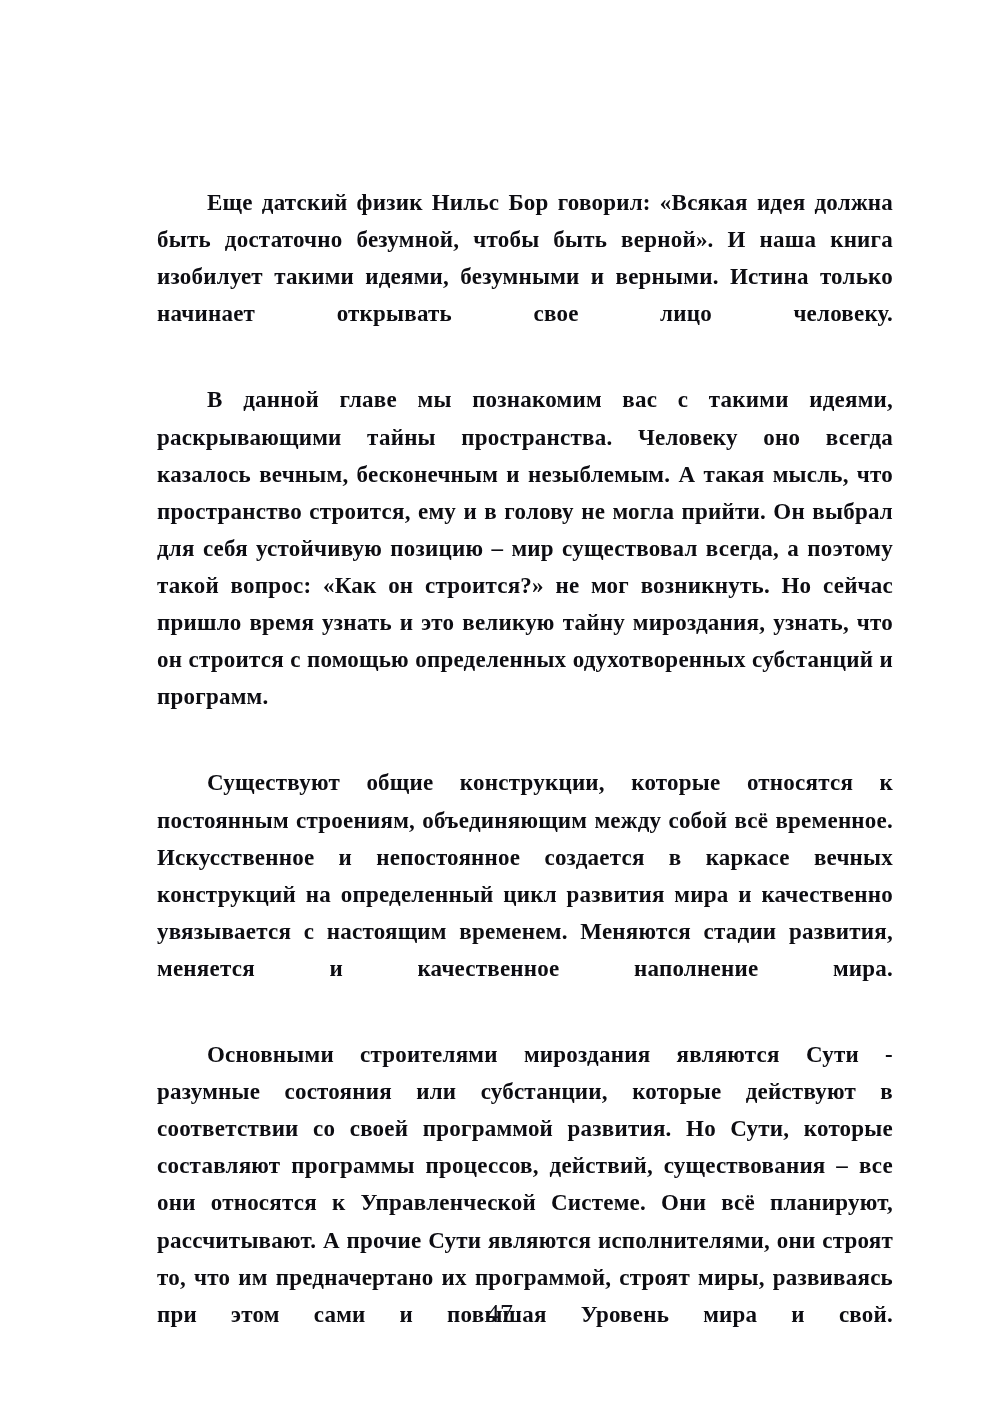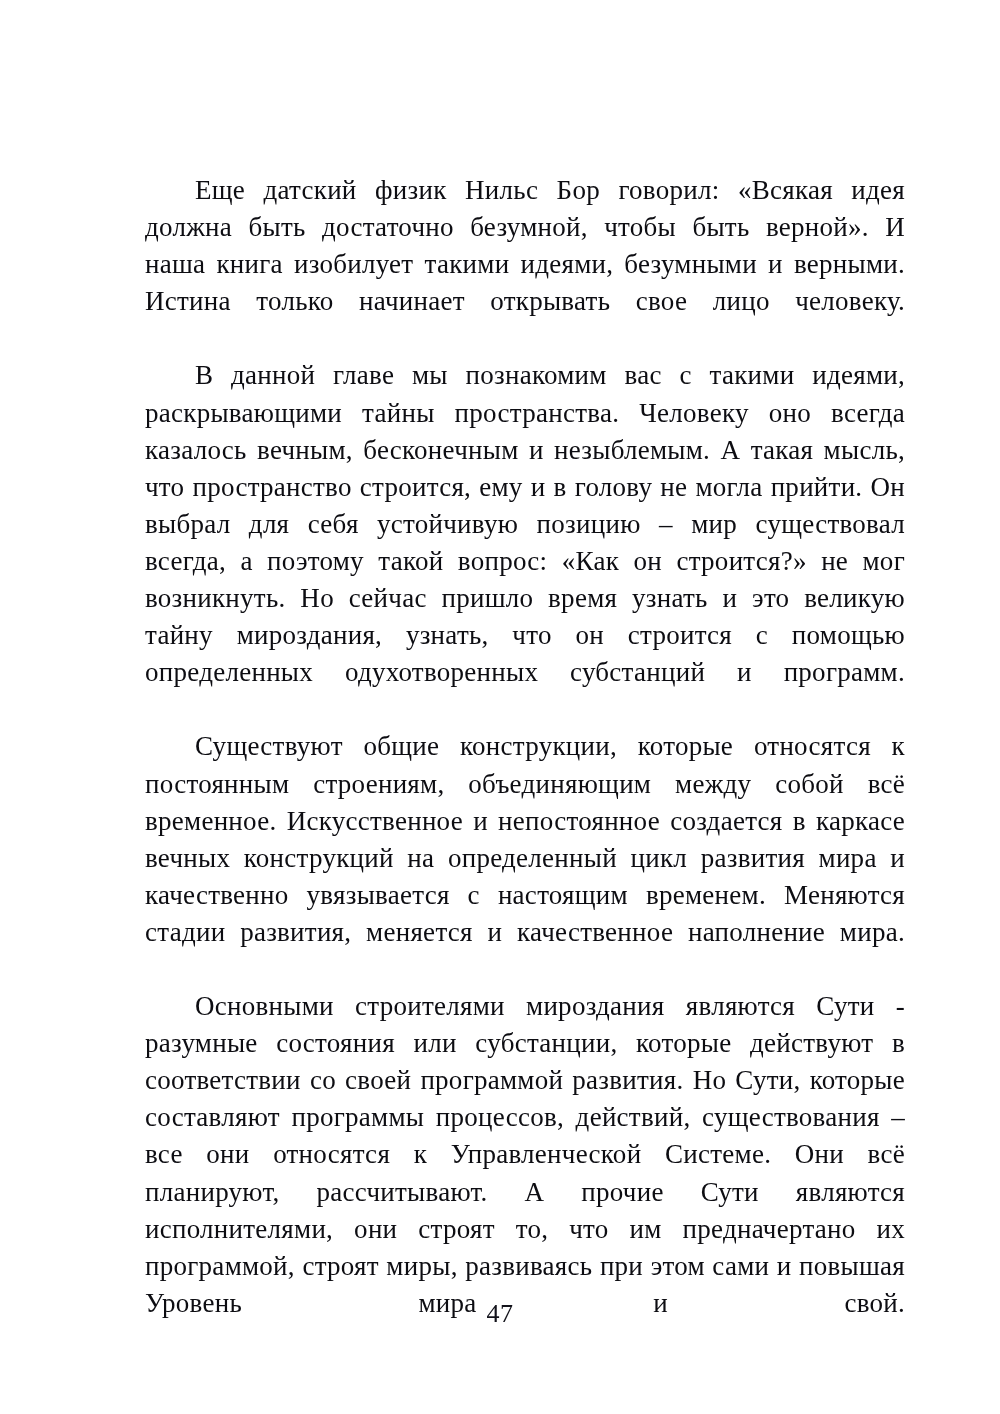--- a/index.html
+++ b/index.html
@@ -27,29 +27,30 @@
 
   
   .text-column {
     position: absolute;
     left: 145px;
     top: 172px;
     width: 760px;
   }
 
   .body-paragraph {
-    margin: 0;
+    margin: 12px;
     text-align: justify;
     text-justify: inter-word;
     text-indent: 50px;
-    font-size: 27px;
+    font-size: 23px;
     line-height: 37.1px;
     letter-spacing: 0.01em;
     word-spacing: 0.01em;
     hyphens: none;
+    font-weight: bold;
   }
 
   
   .body-paragraph::after {
     content: "";
     display: inline-block;
     width: 100%;
   }
   .body-paragraph {
     text-align-last: left;

